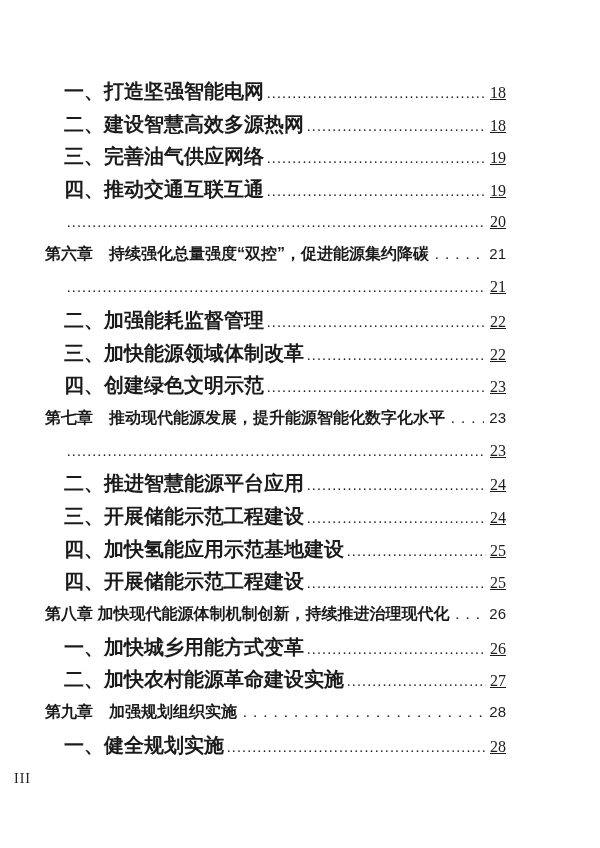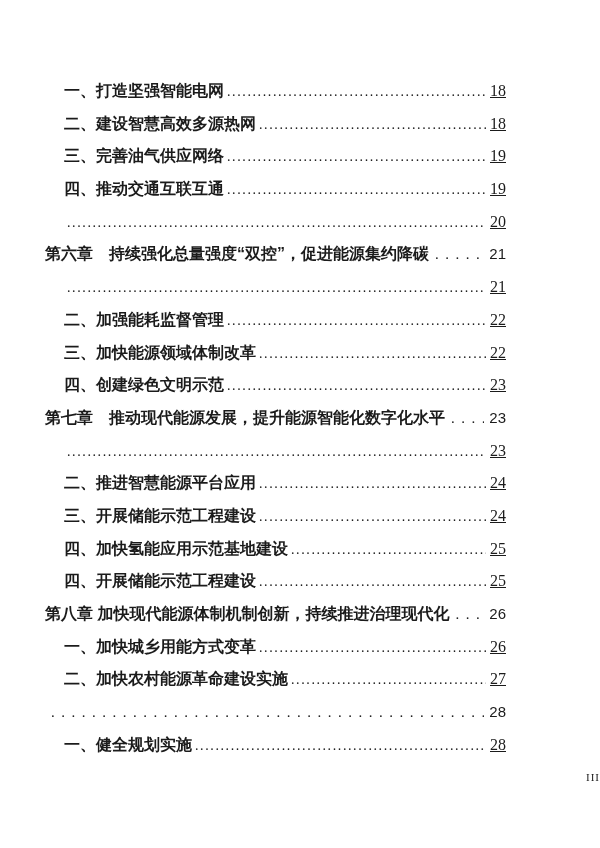--- a/index.html
+++ b/index.html
@@ -44,21 +44,21 @@
     flex: 0 0 auto;
   }
   .chapter .toc-label {
     font-family: Liberation Sans, sans-serif;
     font-weight: bold;
     font-size: 16px;
   }
   .sub .toc-label {
     font-family: "Liberation Serif", serif;
     font-weight: bold;
-    font-size: 16px;
+    font-size: 20px;
   }
   .toc-dots {
     flex: 1 1 auto;
     overflow: hidden;
     white-space: nowrap;
   }
   .sub .toc-dots {
     font-family: "Liberation Serif", serif;
     font-size: 14px;
     letter-spacing: 1.6px;
@@ -80,24 +80,24 @@
   }
   .chapter .toc-page-num {
     font-family: "Liberation Sans", sans-serif;
     font-size: 15px;
   }
   .page-footer {
     position: absolute;
     left: 0;
     right: 0;
     top: 771px;
-    text-align: right;
+    text-align: left;
     text-indent: 14px;
     font-family: "Liberation Serif", serif;
-    font-size: 11px;
+    font-size: 14px;
     letter-spacing: 1px;
     color: #222222;
   }
 </style>
 </head>
 <body>
 
 <div class="doc-page">
 
   <div class="toc" id="toc">
@@ -206,20 +206,21 @@
       <span class="toc-page-num">26</span>
     </div>
 
     <div class="toc-line sub">
       <span class="toc-label">二、加快农村能源革命建设实施</span>
       <span class="toc-dots">....................................................................................................................................................................................................................................................................</span>
       <span class="toc-page-num">27</span>
     </div>
 
     <div class="toc-line chapter">
+      <span class="toc-label">第九章　加强规划组织实施</span>
       <span class="toc-dots">....................................................................................................................................................................................................................................................................</span>
       <span class="toc-page-num">28</span>
     </div>
 
     <div class="toc-line sub">
       <span class="toc-label">一、健全规划实施</span>
       <span class="toc-dots">....................................................................................................................................................................................................................................................................</span>
       <span class="toc-page-num">28</span>
     </div>
   </div>

